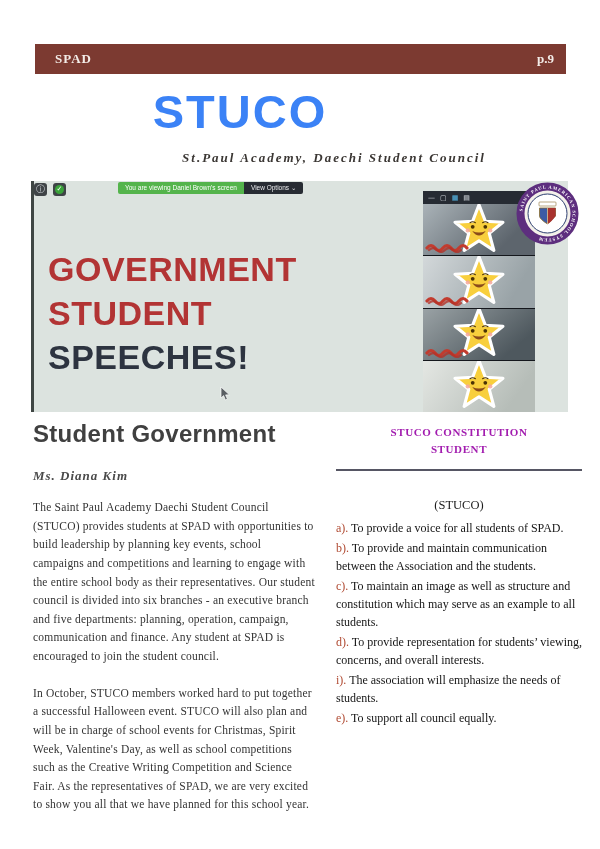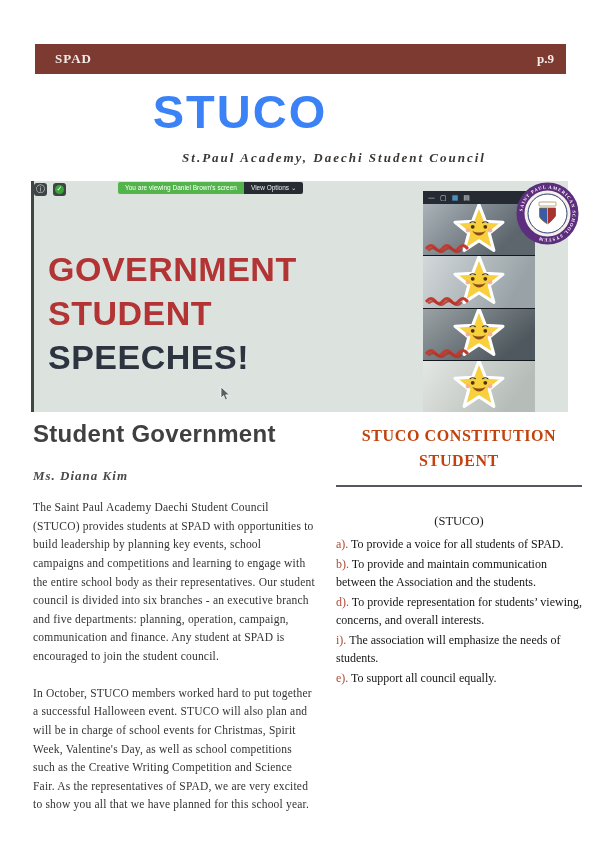--- a/index.html
+++ b/index.html
@@ -68,21 +68,21 @@
               font-size:24px;color:#404040;letter-spacing:0.3px;}
   .byline{margin-top:20px;font-style:italic;font-weight:bold;font-size:13px;
           letter-spacing:1px;color:#4a4a4a;}
   .article p{margin:14px 0 0 0;font-size:11.5px;line-height:1.62;color:#333333;
              letter-spacing:0.2px;}
   .article p + p{margin-top:18px;}
 
   
   .constitution{position:absolute;left:336px;top:424px;width:246px;}
   .constitution .head{font-family:"Liberation Serif",serif;font-weight:bold;text-align:center;
-            color:#c2410c;font-size:16px;line-height:1.55;letter-spacing:0.6px;}
+            color:#a21caf;font-size:11px;line-height:1.55;letter-spacing:0.6px;}
   .divider{margin-top:11px;height:2px;background:#565664;}
   .substuco{margin-top:27px;text-align:center;font-size:12.5px;color:#1c1c1c;}
   .items{margin-top:6px;font-size:12px;line-height:1.5;color:#151515;}
   .items .item{margin-top:2px;}
   .items .pfx{color:#b04a32;}
 </style>
 </head>
 <body>
 
 <svg width="0" height="0" style="position:absolute" aria-hidden="true">
@@ -204,19 +204,20 @@
   <div class="constitution">
     <div class="head">
       <div>STUCO CONSTITUTION</div>
       <div>STUDENT</div>
     </div>
     <div class="divider"></div>
     <div class="substuco">(STUCO)</div>
     <div class="items">
       <div class="item"><span class="pfx">a).</span><span> To provide a voice for all students of SPAD.</span></div>
       <div class="item"><span class="pfx">b).</span><span> To provide and maintain communication between the Association and the students.</span></div>
+      <div class="item"><span class="pfx">c).</span><span> To maintain an image as well as structure and constitution which may serve as an example to all students.</span></div>
       <div class="item"><span class="pfx">d).</span><span> To provide representation for students’ viewing, concerns, and overall interests.</span></div>
       <div class="item"><span class="pfx">i).</span><span> The association will emphasize the needs of students.</span></div>
       <div class="item"><span class="pfx">e).</span><span> To support all council equally.</span></div>
     </div>
   </div>
 
 </div>
 
 </body></html>

